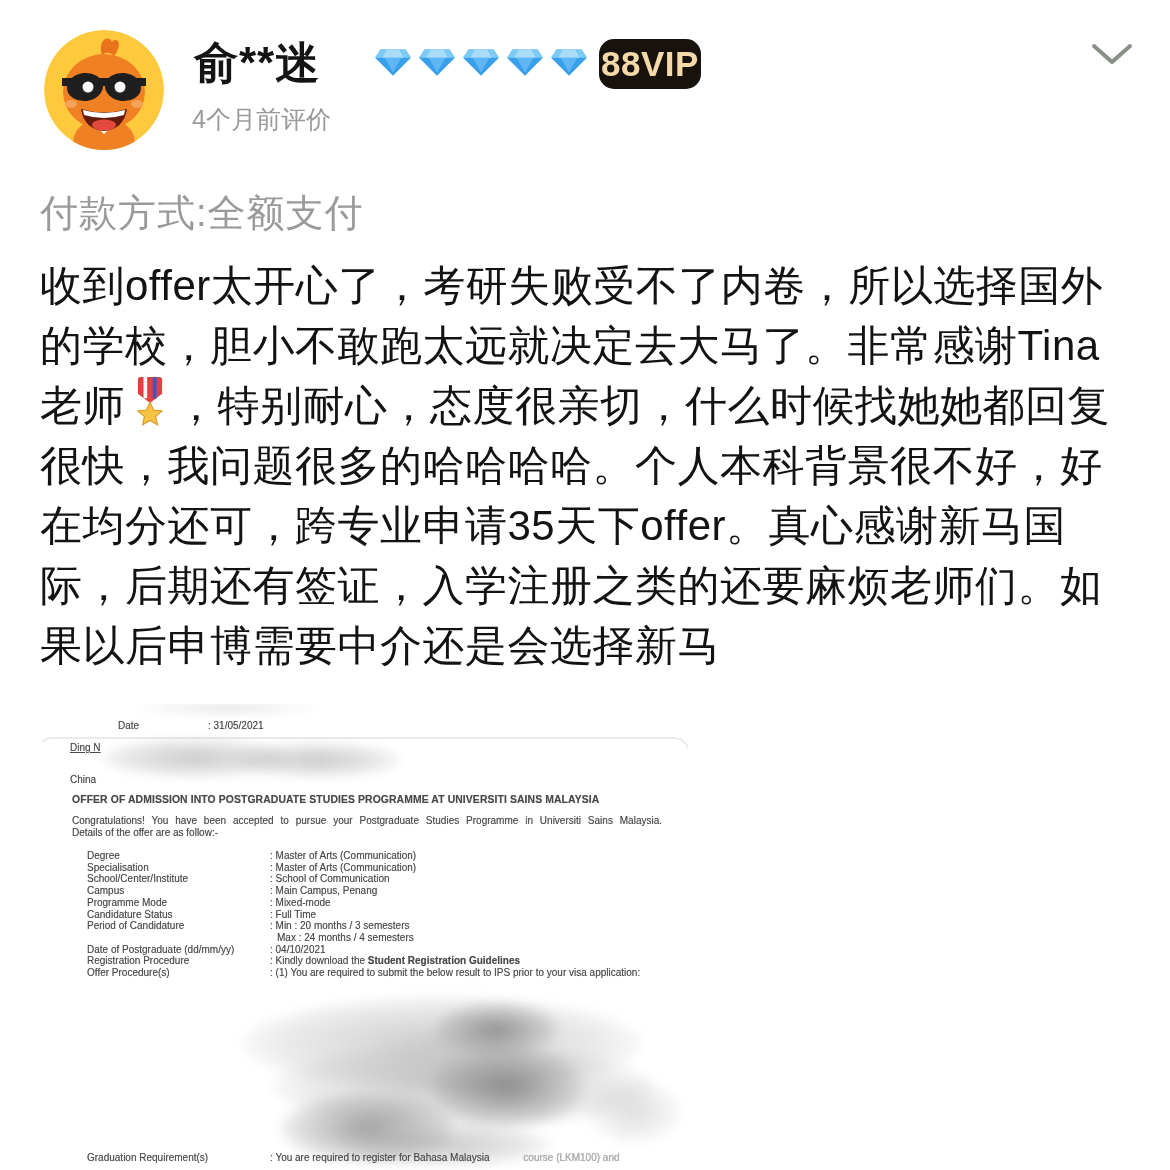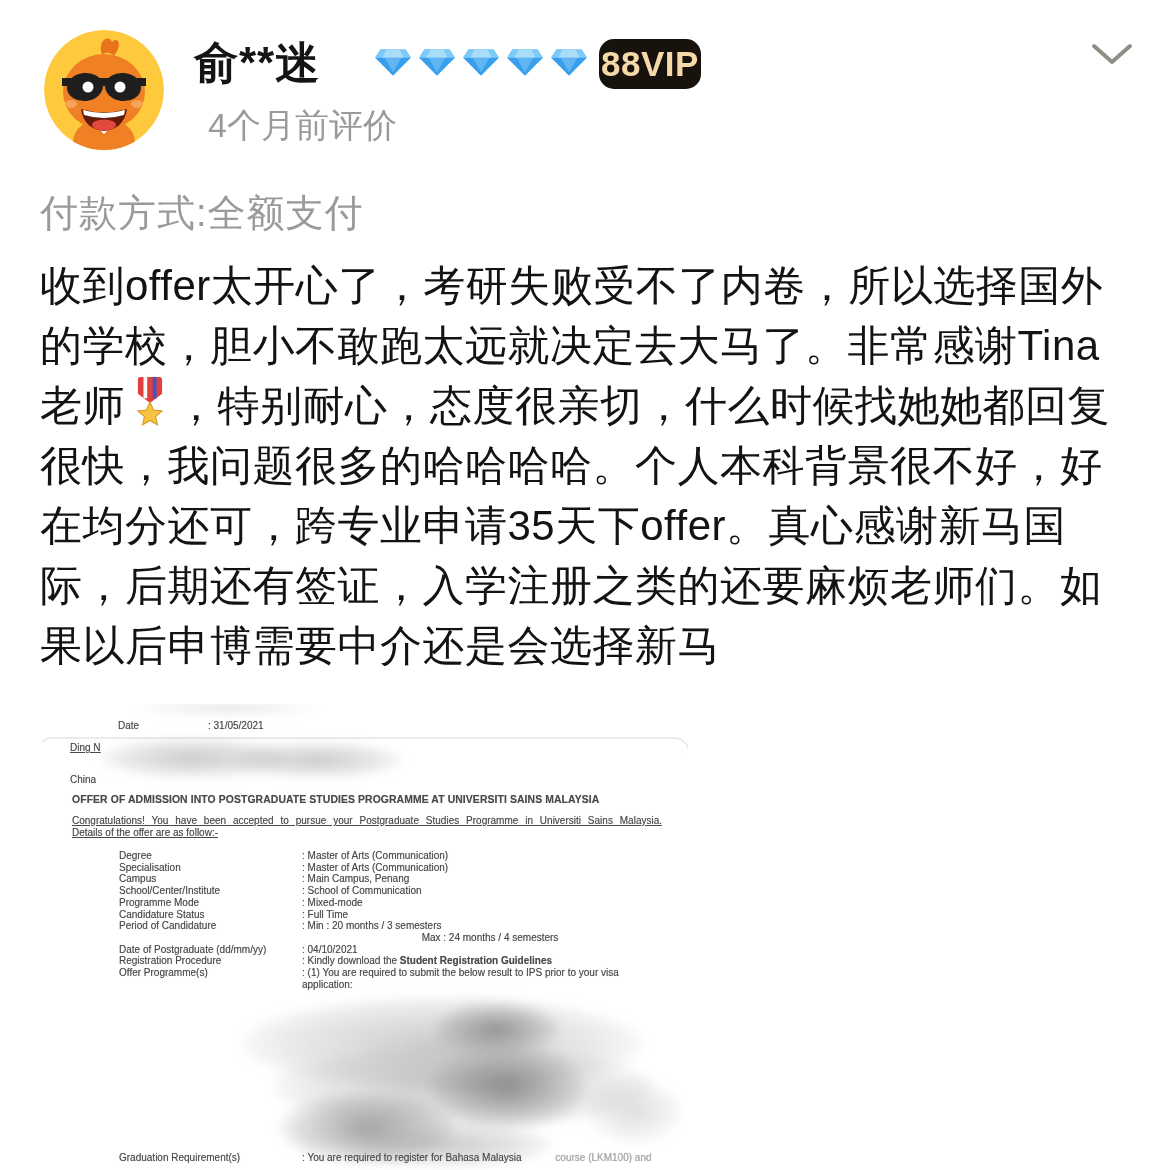--- a/index.html
+++ b/index.html
@@ -4,36 +4,36 @@
 <style>
   html,body{margin:0;padding:0;background:#fff;}
   .screen{position:relative;width:1170px;height:1170px;background:#fff;overflow:hidden;
           font-family:"Liberation Sans","DejaVu Sans",sans-serif;color:#111;}
   
   .avatar{position:absolute;left:44px;top:30px;width:120px;height:120px;border-radius:50%;overflow:hidden;}
   .uname{position:absolute;left:194px;top:34px;font-size:44px;font-weight:700;color:#141414;letter-spacing:1px;}
   .vip-row{position:absolute;left:372px;top:40px;display:flex;gap:2px;}
   .badge{position:absolute;left:599px;top:39px;width:102px;height:50px;border-radius:15px;background:#18120c;
          display:flex;align-items:center;justify-content:center;font-size:35px;font-weight:700;color:#f6d9a9;letter-spacing:.5px;}
-  .time{position:absolute;left:208px;top:103px;font-size:34px;color:#9a9a9a;}
+  .time{position:absolute;left:192px;top:103px;font-size:25px;color:#9a9a9a;}
   .chev{position:absolute;left:1090px;top:42px;}
   
   .payment{position:absolute;left:40px;top:188px;font-size:38px;color:#9a9a9a;letter-spacing:1px;}
   .review{position:absolute;left:40px;top:256px;width:1100px;font-size:42px;line-height:60px;color:#131313;
           letter-spacing:.5px;word-break:break-all;}
   .medal{vertical-align:-10px;margin:0 4px;}
   
   .doc{position:absolute;left:42px;top:704px;width:646px;height:466px;background:#fff;overflow:hidden;
        font-size:10px;line-height:11.7px;color:#4a4a4a;text-shadow:0 0 .7px rgba(90,90,90,.55);}
   .doc .abs{position:absolute;}
   .doc-frame{position:absolute;left:-6px;top:33px;width:650px;height:720px;border:2px solid #ebebeb;border-radius:16px;}
   .drow{display:flex;}
-  .dlabel{width:183px;flex-shrink:0;margin-left:32px;}
+  .dlabel{width:183px;flex-shrink:0;}
   .dval{flex:1;}
-  .dval2{margin-left:16px;text-align:center;}
+  .dval2{margin-left:7px;}
   .doc-head{font-weight:700;font-size:10.4px;letter-spacing:.1px;white-space:nowrap;}
   .intro1{text-align:justify;text-align-last:justify;}
   .faded{color:#aeaeae;margin-left:31px;}
   .blob{position:absolute;border-radius:50%;filter:blur(5px);}
   .b-light{background:radial-gradient(ellipse at center,rgba(125,125,125,.40),rgba(160,160,160,.22) 55%,rgba(200,200,200,0) 78%);}
   .b-dark{background:radial-gradient(ellipse at center,rgba(90,90,90,.55),rgba(140,140,140,.28) 55%,rgba(200,200,200,0) 78%);}
   .b-faint{background:radial-gradient(ellipse at center,rgba(150,150,150,.30),rgba(180,180,180,.15) 55%,rgba(220,220,220,0) 78%);}
 </style>
 </head>
 <body>
@@ -127,41 +127,41 @@
     </div>
 
     <div class="abs" style="left:28px;top:38px;text-decoration:underline;">Ding N</div>
     <div class="blob b-light" style="left:58px;top:34px;width:190px;height:40px;"></div>
     <div class="blob b-light" style="left:190px;top:38px;width:170px;height:36px;"></div>
 
     <div class="abs" style="left:28px;top:70px;">China</div>
 
     <div class="abs doc-head" style="left:30px;top:90px;">OFFER OF ADMISSION INTO POSTGRADUATE STUDIES PROGRAMME AT UNIVERSITI SAINS MALAYSIA</div>
 
-    <div class="abs" style="left:30px;top:111px;width:590px;text-decoration:underline;">
+    <div class="abs" style="left:30px;top:111px;width:590px;">
       <div class="intro1">Congratulations! You have been accepted to pursue your Postgraduate Studies Programme in Universiti Sains Malaysia.</div>
       <div>Details of the offer are as follow:-</div>
     </div>
 
     <div class="abs" style="left:45px;top:146px;width:575px;">
       <div class="drow">
         <div class="dlabel">Degree</div>
         <div class="dval">:  Master of Arts (Communication)</div>
       </div>
       <div class="drow">
         <div class="dlabel">Specialisation</div>
         <div class="dval">:  Master of Arts (Communication)</div>
       </div>
       <div class="drow">
+        <div class="dlabel">School/Center/Institute</div>
+        <div class="dval">:  School of Communication</div>
+      </div>
+      <div class="drow">
         <div class="dlabel">Campus</div>
         <div class="dval">:  Main Campus, Penang</div>
-      </div>
-      <div class="drow">
-        <div class="dlabel">School/Center/Institute</div>
-        <div class="dval">:  School of Communication</div>
       </div>
       <div class="drow">
         <div class="dlabel">Programme Mode</div>
         <div class="dval">:  Mixed-mode</div>
       </div>
       <div class="drow">
         <div class="dlabel">Candidature Status</div>
         <div class="dval">:  Full Time</div>
       </div>
       <div class="drow">
@@ -175,21 +175,21 @@
         <div class="dlabel">Date of Postgraduate (dd/mm/yy)</div>
         <div class="dval">:  04/10/2021</div>
       </div>
       <div class="drow">
         <div class="dlabel">Registration Procedure</div>
         <div class="dval">
           <span>:  Kindly download the </span><b>Student Registration Guidelines</b>
         </div>
       </div>
       <div class="drow">
-        <div class="dlabel">Offer Programme(s)</div>
+        <div class="dlabel">Offer Procedure(s)</div>
         <div class="dval" style="width:385px;">:  (1) You are required to submit the below result to IPS prior to your visa application:</div>
       </div>
     </div>
 
     <div class="blob b-light" style="left:200px;top:292px;width:400px;height:95px;"></div>
     <div class="blob b-light" style="left:230px;top:340px;width:380px;height:85px;"></div>
     <div class="blob b-dark" style="left:238px;top:388px;width:175px;height:72px;"></div>
     <div class="blob b-dark" style="left:388px;top:342px;width:155px;height:82px;"></div>
     <div class="blob b-dark" style="left:392px;top:298px;width:125px;height:55px;"></div>
     <div class="blob b-light" style="left:300px;top:418px;width:210px;height:45px;"></div>

